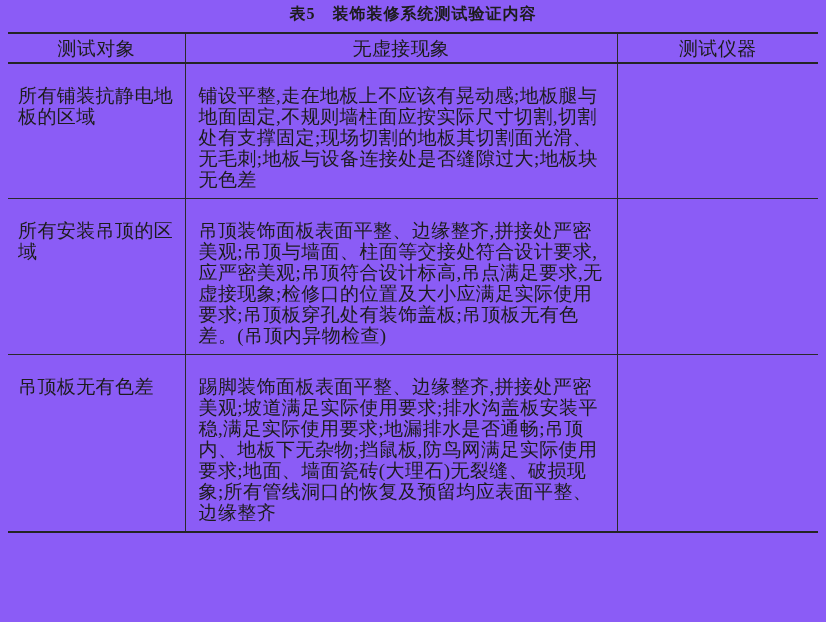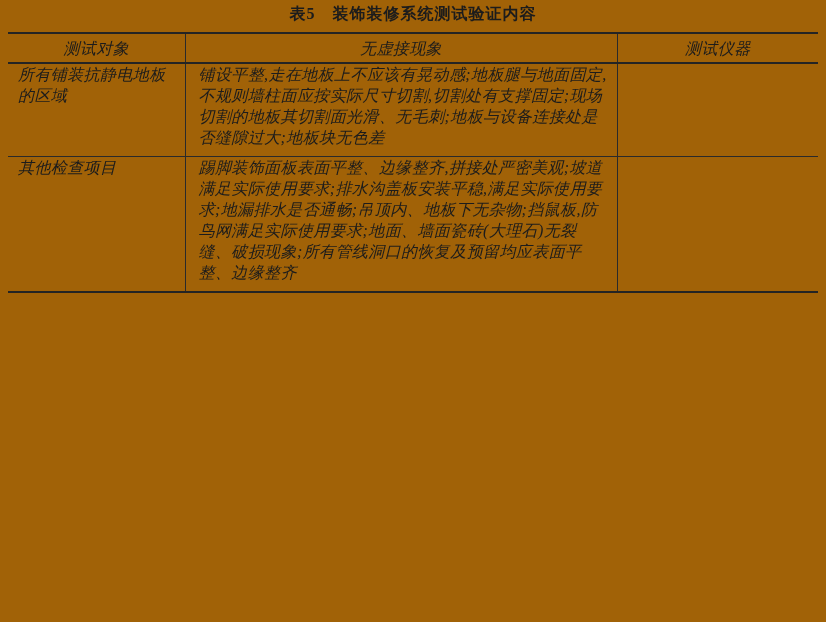--- a/index.html
+++ b/index.html
@@ -5,61 +5,60 @@
   html, body {
     margin: 0;
     padding: 0;
     background: #f7f6f3;
     font-family: "Liberation Serif", "DejaVu Serif", serif;
   }
   .page {
     position: relative;
     width: 826px;
     height: 622px;
-    background: #a16207;
+    background: #8b5cf6;
     color: #1c1c1c;
     overflow: hidden;
   }
   .title {
     padding-top: 4px;
     text-align: center;
     font-size: 16px;
     font-weight: bold;
     letter-spacing: 1px;
     white-space: pre;
   }
   table.vtable {
     border-collapse: collapse;
     table-layout: fixed;
     width: 810px;
     margin: 7px auto 0 auto;
     border-top: 2px solid #242424;
     border-bottom: 2px solid #242424;
   }
   table.vtable th, table.vtable td {
-    font-size: 16px;
+    font-size: 19px;
     line-height: 21px;
     letter-spacing: 0.4px;
     vertical-align: top;
     word-break: break-all;
-    font-style: italic;
   }
   table.vtable col.c-obj   { width: 177px; }
   table.vtable col.c-cont  { width: 432px; }
   table.vtable col.c-instr { width: 201px; }
   table.vtable th {
     font-weight: normal;
     text-align: center;
     height: 26px;
     vertical-align: middle;
     border-bottom: 2px solid #242424;
   }
   table.vtable td {
     border-bottom: 1.5px solid #2a2a2a;
-    padding: 0 8px 8px 10px;
+    padding: 21px 8px 8px 10px;
   }
   table.vtable tbody tr:last-child td { border-bottom: none; }
   table.vtable th:nth-child(1), table.vtable td:nth-child(1) {
     border-right: 1.5px solid #2a2a2a;
   }
   table.vtable th:nth-child(2), table.vtable td:nth-child(2) {
     border-right: 1.5px solid #2a2a2a;
   }
   table.vtable td:nth-child(2) { padding-left: 13px; }
   tr.r0 td { height: 84px; }
@@ -85,20 +84,25 @@
         <th>无虚接现象</th>
         <th>测试仪器</th>
       </tr>
     </thead>
     <tbody>
       <tr class="r0">
         <td>所有铺装抗静电地板的区域</td>
         <td>铺设平整,走在地板上不应该有晃动感;地板腿与地面固定,不规则墙柱面应按实际尺寸切割,切割处有支撑固定;现场切割的地板其切割面光滑、无毛刺;地板与设备连接处是否缝隙过大;地板块无色差</td>
         <td></td>
       </tr>
+      <tr class="r1">
+        <td>所有安装吊顶的区域</td>
+        <td>吊顶装饰面板表面平整、边缘整齐,拼接处严密美观;吊顶与墙面、柱面等交接处符合设计要求,应严密美观;吊顶符合设计标高,吊点满足要求,无虚接现象;检修口的位置及大小应满足实际使用要求;吊顶板穿孔处有装饰盖板;吊顶板无有色差。(吊顶内异物检查)</td>
+        <td></td>
+      </tr>
       <tr class="r4">
-        <td>其他检查项目</td>
+        <td>吊顶板无有色差</td>
         <td>踢脚装饰面板表面平整、边缘整齐,拼接处严密美观;坡道满足实际使用要求;排水沟盖板安装平稳,满足实际使用要求;地漏排水是否通畅;吊顶内、地板下无杂物;挡鼠板,防鸟网满足实际使用要求;地面、墙面瓷砖(大理石)无裂缝、破损现象;所有管线洞口的恢复及预留均应表面平整、边缘整齐</td>
         <td></td>
       </tr>
     </tbody>
   </table>
 </div>
 
 </body></html>

